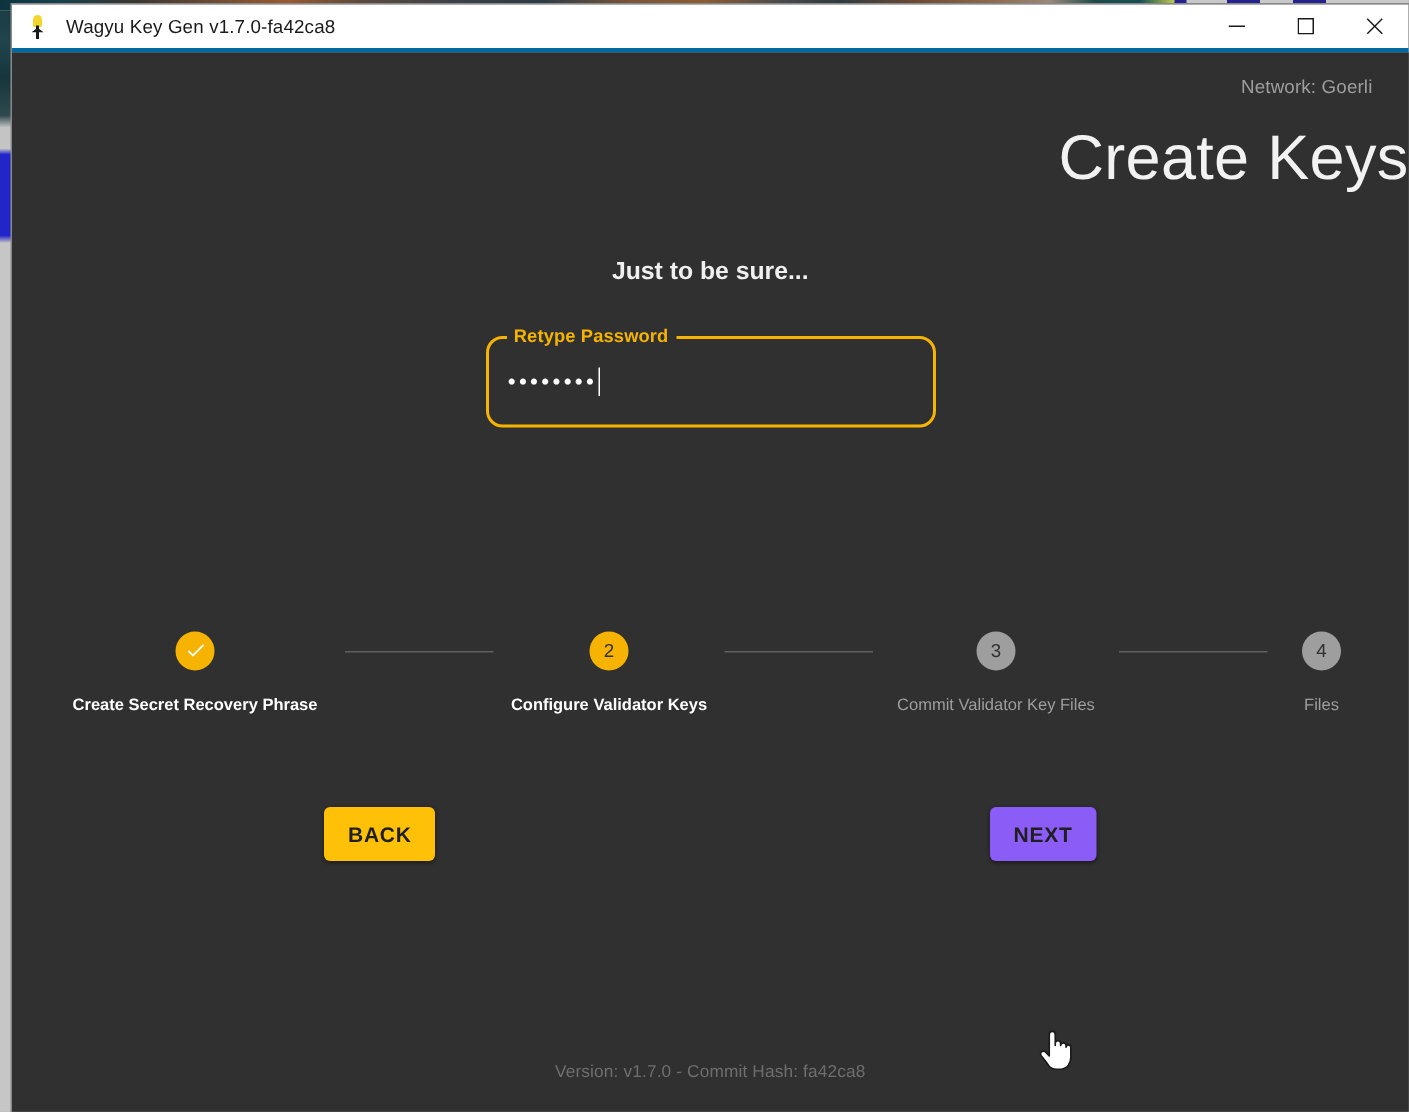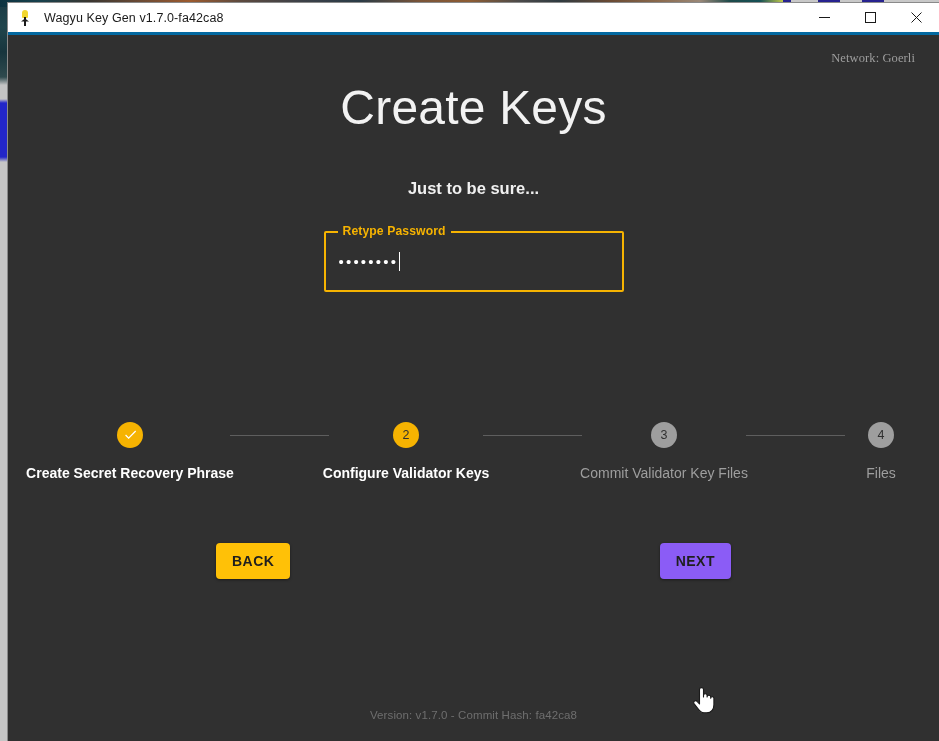--- a/index.html
+++ b/index.html
@@ -137,52 +137,52 @@
     overflow: hidden;
   }
 
   #network-label {
     position: absolute;
     right: 24px;
     top: 16px;
     font-size: 12.5px;
     color: #9e9e9e;
     letter-spacing: 0.1px;
-    font-family: Liberation Serif, serif;
   }
 
   #content-top {
     padding-top: 47px;
     text-align: center;
   }
   #page-title {
-    font-size: 48px;
+    font-size: 42px;
     font-weight: 300;
     color: #f2f2f2;
     letter-spacing: 0.2px;
     line-height: 1.1;
+    text-align: right;
   }
   #page-subtitle {
     margin-top: 44px;
     font-size: 16.5px;
     font-weight: bold;
     color: #f0f0f0;
   }
 
   
   #field-wrap {
     margin: 33px auto 0 auto;
     width: 300px;
     position: relative;
   }
   #field-box {
     position: relative;
     height: 61px;
     border: 2px solid #f6b301;
-    border-radius: 2px;
+    border-radius: 11px;
     background: transparent;
   }
   #field-notch {
     position: absolute;
     left: 12px;
     top: -9px;
     background: #303030;
     padding: 0 5px;
     font-size: 12.2px;
     color: #f6b301;
@@ -233,21 +233,21 @@
     justify-content: center;
     font-size: 12.5px;
     color: #303030;
     background: #9e9e9e;
     flex: 0 0 auto;
   }
   .step-circle.active, .step-circle.done { background: #f6b301; }
   .step-circle svg { display: block; }
   .step-label {
     margin-top: 17px;
-    font-size: 14px;
+    font-size: 11px;
     color: #9e9e9e;
     white-space: nowrap;
   }
   .step-label.strong { color: #ffffff; font-weight: bold; }
   .connector {
     flex: 1 1 auto;
     height: 1px;
     background: #5e5e5e;
     margin-top: 13px;
     min-width: 12px;

